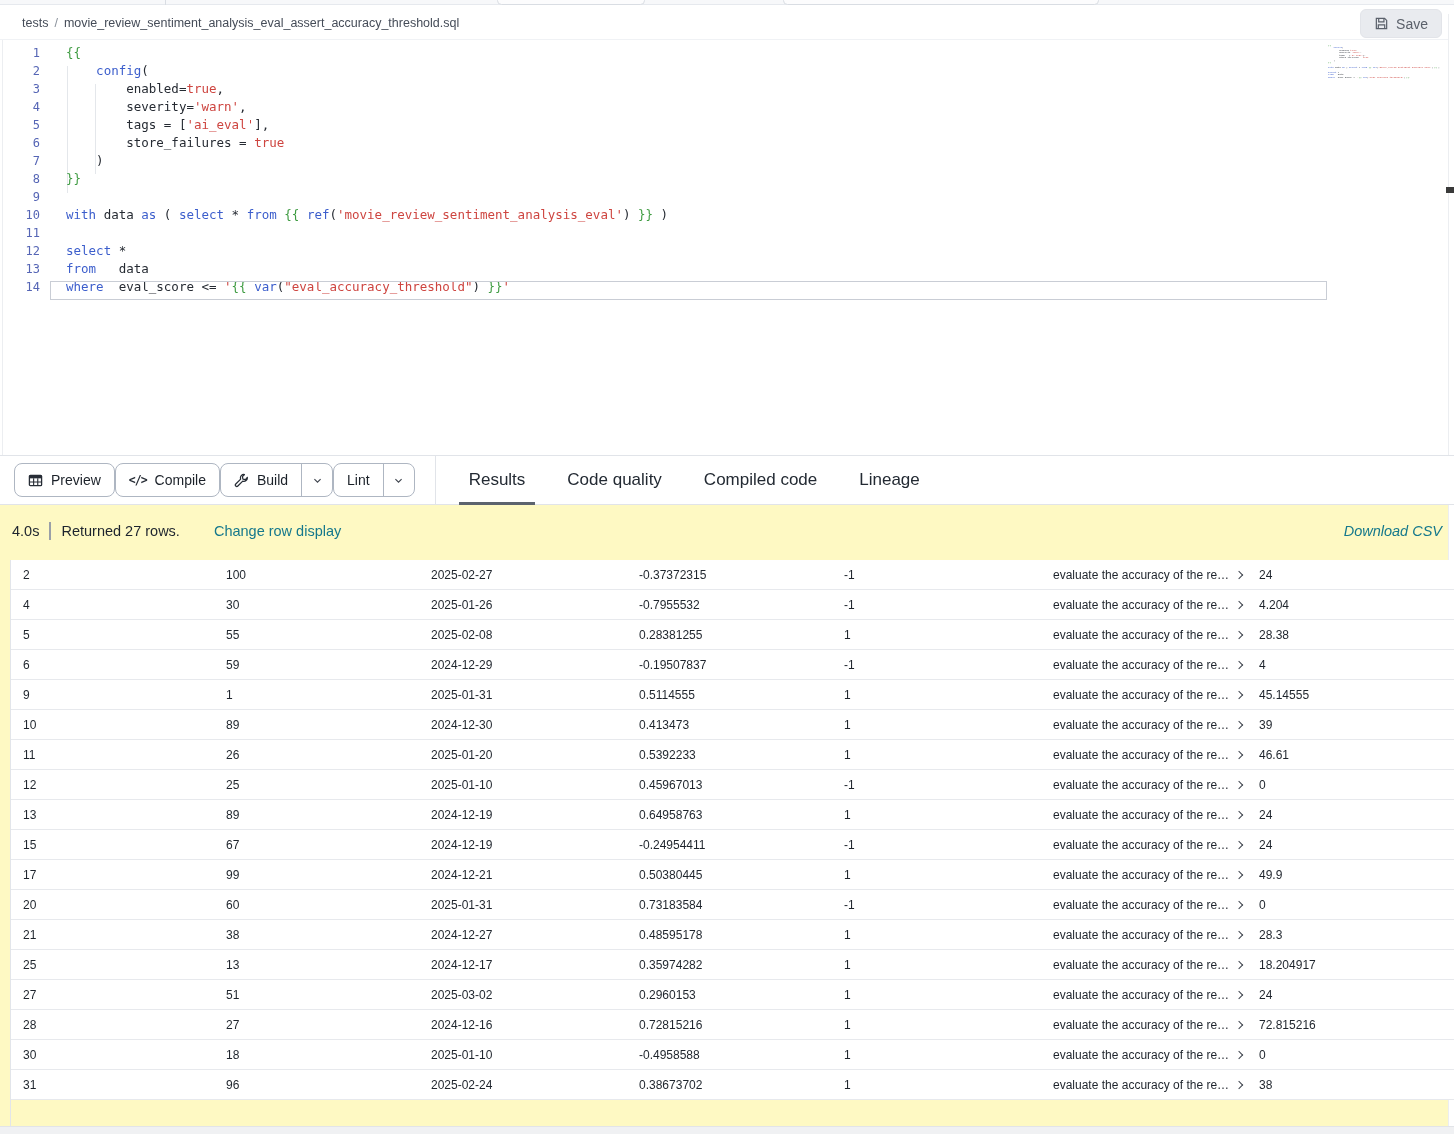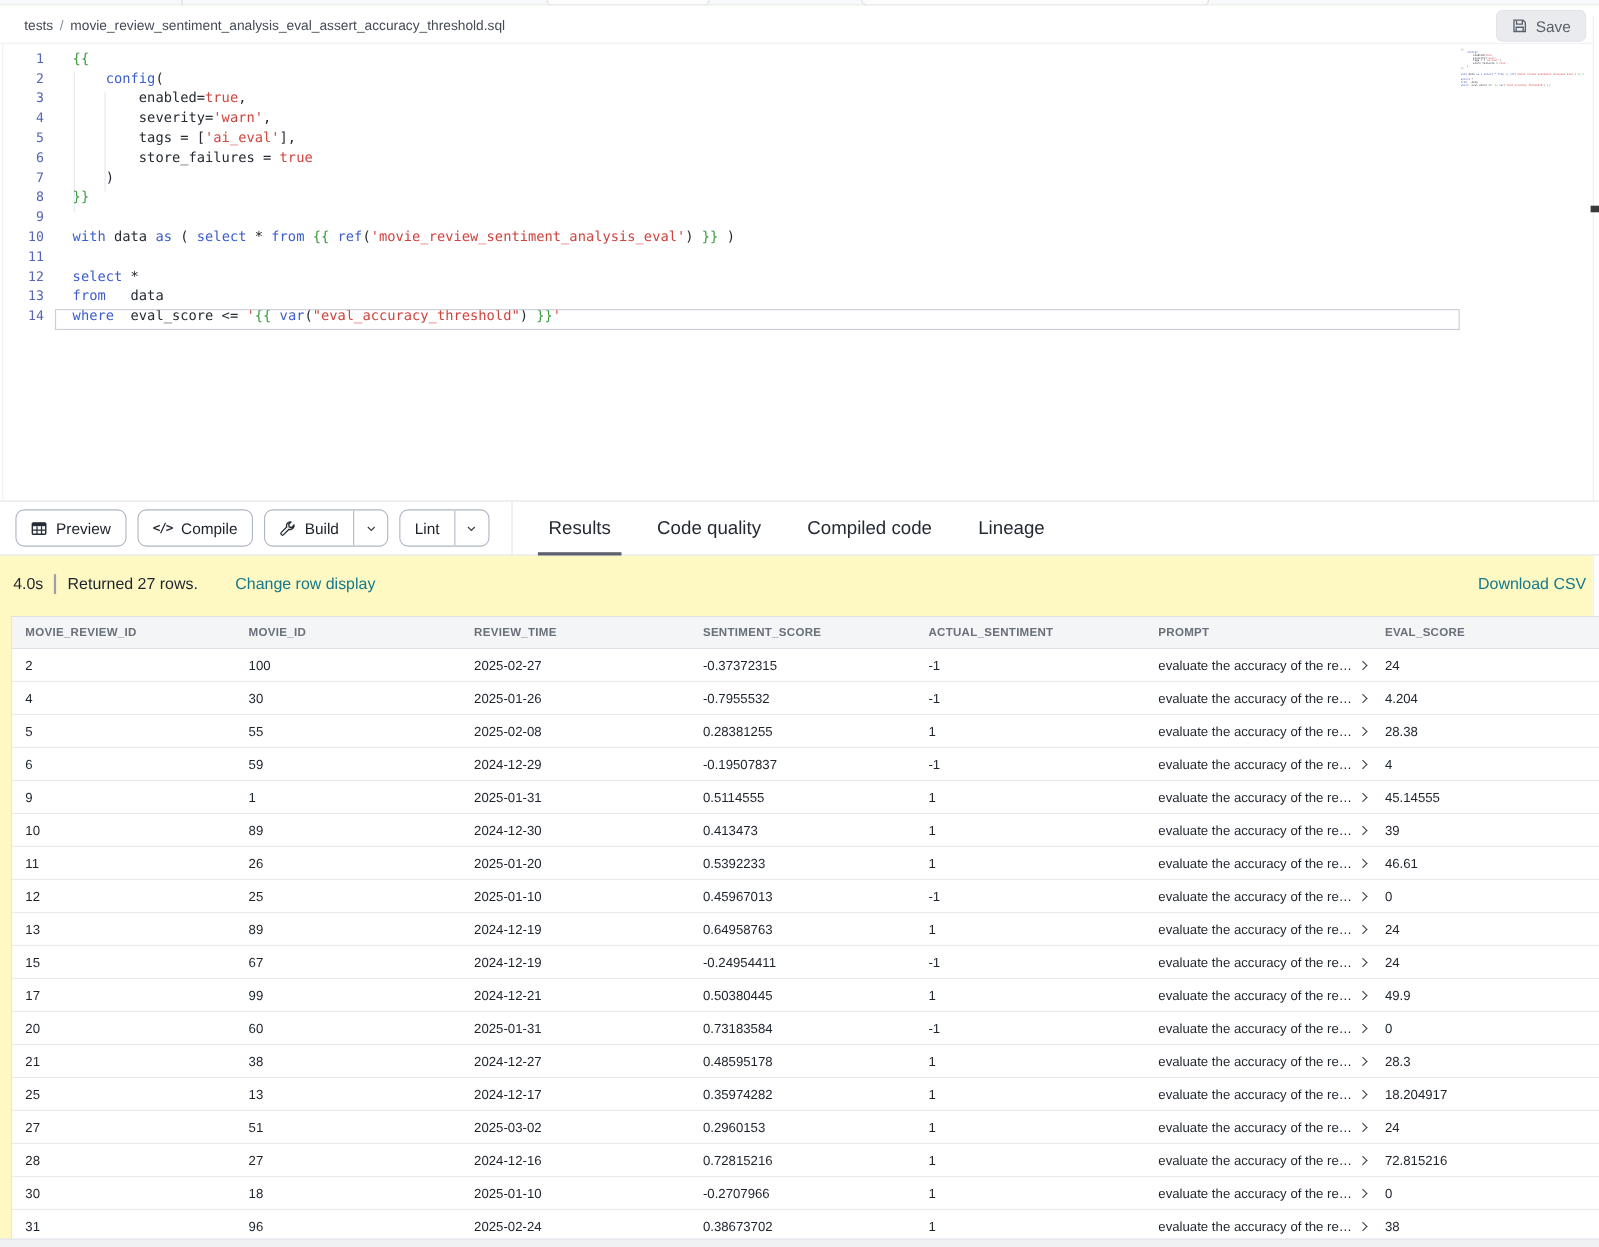--- a/index.html
+++ b/index.html
@@ -37,37 +37,37 @@
   .current-line-box { position:absolute; left:50px; top:241px; width:1277px; height:19px; border:1px solid #c9cdd5; }
   
   .minimap { position:absolute; left:1328px; top:4px; width:118px; height:405px; overflow:hidden; cursor:pointer; }
   #minimap-lines { font-family:"DejaVu Sans Mono", monospace; font-size:8px; line-height:8.5px; white-space:pre; width:420px; transform:scale(0.29); transform-origin:0 0; }
   .mm-line { height:8.5px; }
   
   .v-rail { position:absolute; left:1448px; top:14px; width:6px; height:1120px; border-left:1px solid #eceef1; background:#fff; }
   .v-thumb { position:absolute; left:1446px; top:187px; width:8px; height:6px; background:#3a3a3a; }
   
   .toolbar { position:absolute; left:0; top:455px; width:1454px; height:50px; background:#fff; border-top:1px solid #e1e4e9; border-bottom:1px solid #e1e4e9; display:flex; align-items:center; }
-  .btn-group { display:flex; align-items:center; gap:10px; padding-left:14px; }
+  .btn-group { display:flex; align-items:center; padding-left:14px; }
   .tbtn { display:flex; align-items:center; height:34px; background:#fff; border:1px solid #aeb6c2; border-radius:8px; font-size:14px; color:#1b2129; cursor:pointer; overflow:hidden; }
   .tbtn .main { display:flex; align-items:center; gap:8px; padding:0 13px; height:100%; }
   .tbtn .caret { display:flex; align-items:center; justify-content:center; width:31px; height:100%; border-left:1px solid #aeb6c2; cursor:pointer; }
   .icn { display:inline-flex; align-items:center; justify-content:center; }
   .code-glyph { font-family:"DejaVu Sans Mono", monospace; font-size:11.5px; font-weight:bold; color:#272d36; letter-spacing:-1px; }
   .tb-divider { width:1px; height:49px; background:#e1e4e9; margin-left:20px; }
   .tabs { display:flex; align-items:stretch; height:49px; margin-left:12px; }
   .tab { position:relative; display:flex; align-items:center; padding:0 10px; margin:0 11px; font-size:17px; color:#232a33; cursor:pointer; }
   .tab.active::after { content:""; position:absolute; left:0; right:0; bottom:0; height:3px; background:#5c636e; }
   
   .statusbar { position:absolute; left:0; top:506px; width:1454px; height:49px; display:flex; align-items:center; font-size:14.5px; color:#1d242e; }
   .statusbar .left { display:flex; align-items:center; padding-left:12px; gap:10px; }
   .stat-div { width:2px; height:18px; background:#9aa0a8; }
   .link { color:#15788c; cursor:pointer; }
   .change-link { margin-left:24px; }
-  .download-link { position:absolute; right:12px; }
+  .download-link { position:absolute; right:12px;font-style:italic; }
   
   .rtable { position:absolute; left:10px; top:560px; width:1444px; height:574px; overflow:hidden; border-left:1px solid #e2e5ea; }
   .t-head { display:flex; height:30px; background:#f4f5f7; border-top:1px solid #dde0e6; border-bottom:1px solid #dde0e6; align-items:center; }
   .t-head .t-cell { font-size:10.5px; font-weight:700; letter-spacing:0.25px; color:#697079; }
   .t-row { display:flex; height:30px; align-items:center; border-bottom:1px solid #e7e9ed; background:#fff; }
   .t-cell { padding-left:12px; font-size:12px; color:#1e242c; overflow:hidden; white-space:nowrap; flex-shrink:0; }
   .c0 { width:203px; } .c1 { width:205px; } .c2 { width:208px; } .c3 { width:205px; } .c4 { width:209px; } .c5 { width:206px; display:flex; align-items:center; }
   .c6 { flex:1; min-width:0; }
   .prompt span.ptext { overflow:hidden; text-overflow:ellipsis; white-space:nowrap; max-width:178px; display:inline-block; }
   .chev { display:inline-block; width:6px; height:6px; border-top:1.6px solid #3c424c; border-right:1.6px solid #3c424c; transform:rotate(45deg); margin-left:5px; flex-shrink:0; cursor:pointer; }
@@ -202,29 +202,20 @@
     <div class="left">
       <span>4.0s</span>
       <span class="stat-div"></span>
       <span>Returned 27 rows.</span>
       <span class="link change-link">Change row display</span>
     </div>
     <span class="link download-link">Download CSV</span>
   </div>
 
   <div class="rtable">
-    <div class="t-head">
-      <div class="t-cell c0">MOVIE_REVIEW_ID</div>
-      <div class="t-cell c1">MOVIE_ID</div>
-      <div class="t-cell c2">REVIEW_TIME</div>
-      <div class="t-cell c3">SENTIMENT_SCORE</div>
-      <div class="t-cell c4">ACTUAL_SENTIMENT</div>
-      <div class="t-cell c5">PROMPT</div>
-      <div class="t-cell c6">EVAL_SCORE</div>
-    </div>
     <div id="table-body">
         <div class="t-row">
           <div class="t-cell c0">2</div>
           <div class="t-cell c1">100</div>
           <div class="t-cell c2">2025-02-27</div>
           <div class="t-cell c3">-0.37372315</div>
           <div class="t-cell c4">-1</div>
           <div class="t-cell c5 prompt">
             <span class="ptext">evaluate the accuracy of the res…</span>
             <span class="chev"></span>
@@ -408,21 +399,21 @@
           <div class="t-cell c5 prompt">
             <span class="ptext">evaluate the accuracy of the res…</span>
             <span class="chev"></span>
           </div>
           <div class="t-cell c6">72.815216</div>
         </div>
         <div class="t-row">
           <div class="t-cell c0">30</div>
           <div class="t-cell c1">18</div>
           <div class="t-cell c2">2025-01-10</div>
-          <div class="t-cell c3">-0.2707966</div>
+          <div class="t-cell c3">-0.4958588</div>
           <div class="t-cell c4">1</div>
           <div class="t-cell c5 prompt">
             <span class="ptext">evaluate the accuracy of the res…</span>
             <span class="chev"></span>
           </div>
           <div class="t-cell c6">0</div>
         </div>
         <div class="t-row">
           <div class="t-cell c0">31</div>
           <div class="t-cell c1">96</div>

